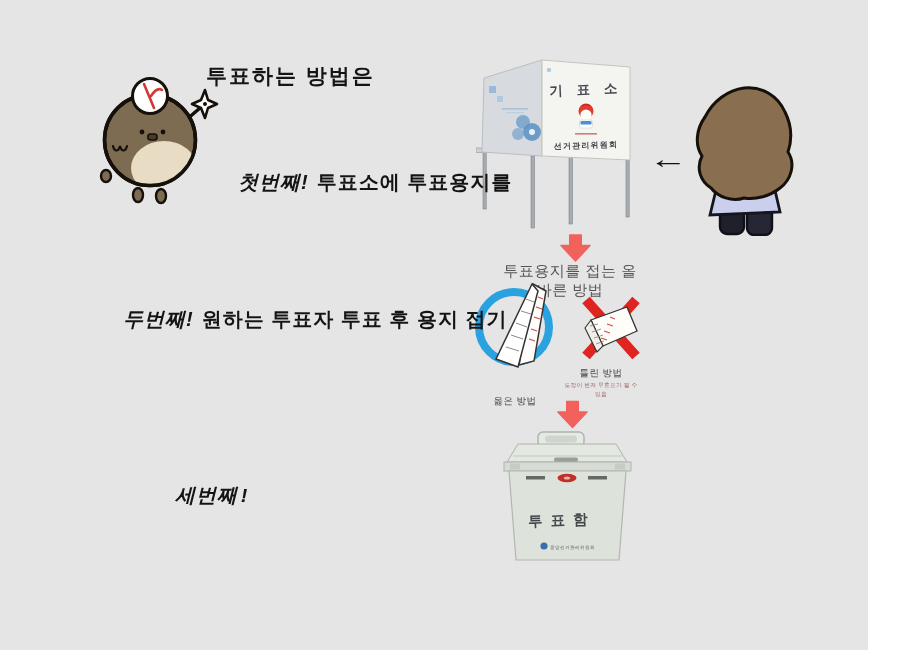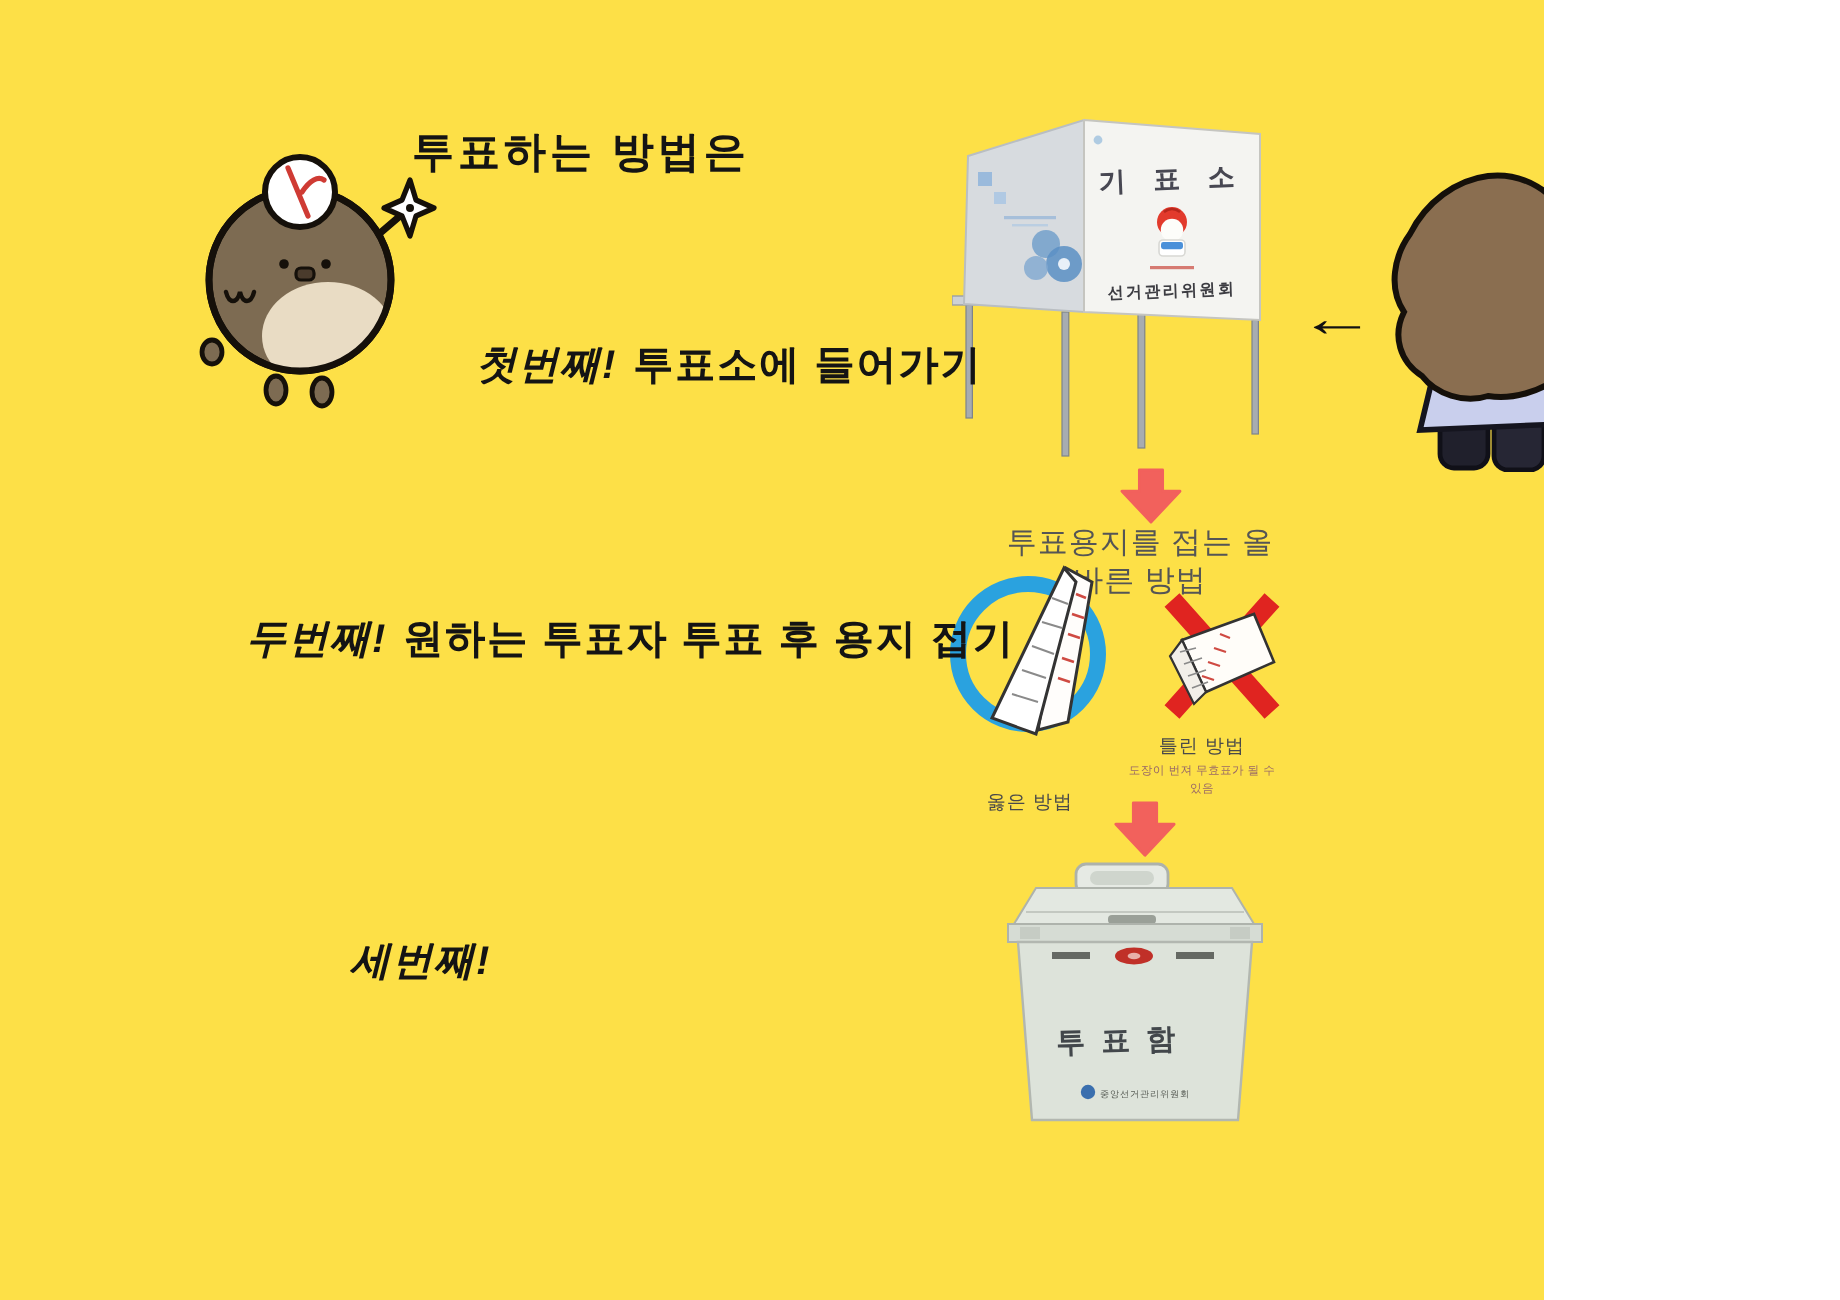--- a/index.html
+++ b/index.html
@@ -1,17 +1,17 @@
 <!DOCTYPE html>
 <html><head>
 <meta charset="utf-8">
 <style>
   html,body{margin:0;padding:0;background:#fff;}
   #canvas{
-    position:relative;width:772px;height:650px;background:#fde047;overflow:hidden;
+    position:relative;width:868px;height:650px;background:#e5e5e5;overflow:hidden;
     font-family:"Liberation Sans","DejaVu Sans",sans-serif;color:#111;
   }
   .abs{position:absolute;}
   .ktext{font-weight:bold;color:#141414;white-space:nowrap;letter-spacing:1px;}
   .title{font-size:21px;letter-spacing:2px;}
   .step{font-size:20px;display:flex;gap:8px;align-items:baseline;}
   .step .lbl{font-style:italic;}
   .smalllabel{font-size:9.5px;color:#4a4a4a;text-align:center;letter-spacing:0.5px;}
   .foldtitle{font-size:15px;color:#555;text-align:center;letter-spacing:0.5px;}
   .wrongnote{font-size:5.8px;color:#9a6a66;text-align:center;margin-top:1px;letter-spacing:0.2px;}
@@ -97,21 +97,21 @@
     <rect x="28" y="118" width="24" height="32" rx="7" fill="#20202c" stroke="#101018" stroke-width="2.4"></rect>
     <rect x="55" y="116" width="25" height="35" rx="7" fill="#262634" stroke="#101018" stroke-width="2.4"></rect>
     <polygon points="24,106 82,102 88,128 18,131" fill="#c9cfed" stroke="#15151f" stroke-width="2.8"></polygon>
     <path d="M52 4 C70 2 86 12 93 28 C100 42 100 56 96 68 C104 80 99 96 88 104
              C78 112 64 116 52 114 C40 118 26 113 19 104 C8 97 4 84 10 72
              C2 60 5 44 13 33 C21 17 36 6 52 4 Z" fill="#8a6e50" stroke="#15100a" stroke-width="3"></path>
   </svg>
 
   <div class="abs ktext step" style="left:238px;top:169px;text-align:right;">
     <span class="lbl">첫번째!</span>
-    <span>투표소에 들어가기</span>
+    <span>투표소에 투표용지를</span>
   </div>
 
   <svg class="abs" style="left:560px;top:234px;" width="31" height="28" viewBox="0 0 32 29">
     <path d="M10 1 h12 v11 h9 L16 28 L1 12 h9 Z" fill="#f2615c" stroke="#f2615c" stroke-width="1.5" stroke-linejoin="round"></path>
   </svg>
 
   <div class="abs foldtitle" style="left:500px;top:262px;width:140px;">투표용지를 접는 올바른 방법</div>
 
   <svg class="abs" style="left:474px;top:281px;" width="82" height="88" viewBox="0 0 82 88">
     <circle cx="40" cy="46" r="35" fill="none" stroke="#2aa2df" stroke-width="8"></circle>
@@ -165,17 +165,17 @@
     <rect x="92" y="46" width="19" height="3.5" fill="#50544e" opacity="0.85"></rect>
     <ellipse cx="71" cy="48" rx="9.5" ry="4.2" fill="#c03028"></ellipse>
     <ellipse cx="71" cy="48" rx="3.2" ry="1.6" fill="#e8b0aa"></ellipse>
 
     <text x="66" y="95" text-anchor="middle" font-size="14.5" font-weight="bold" fill="#42474b" letter-spacing="8" transform="rotate(-2 66 95)">투표함</text>
 
     <circle cx="48" cy="116" r="3.6" fill="#3a6fae"></circle>
     <text x="54" y="118.5" font-size="4.6" fill="#5a5f58" letter-spacing="0.4">중앙선거관리위원회</text>
   </svg>
 
-  <div class="abs ktext step" style="left:175px;top:467px;">
+  <div class="abs ktext step" style="left:175px;top:482px;font-family:Liberation Mono, monospace;">
     <span class="lbl">세번째!</span>
   </div>
 
 </div>
 
 </body></html>

